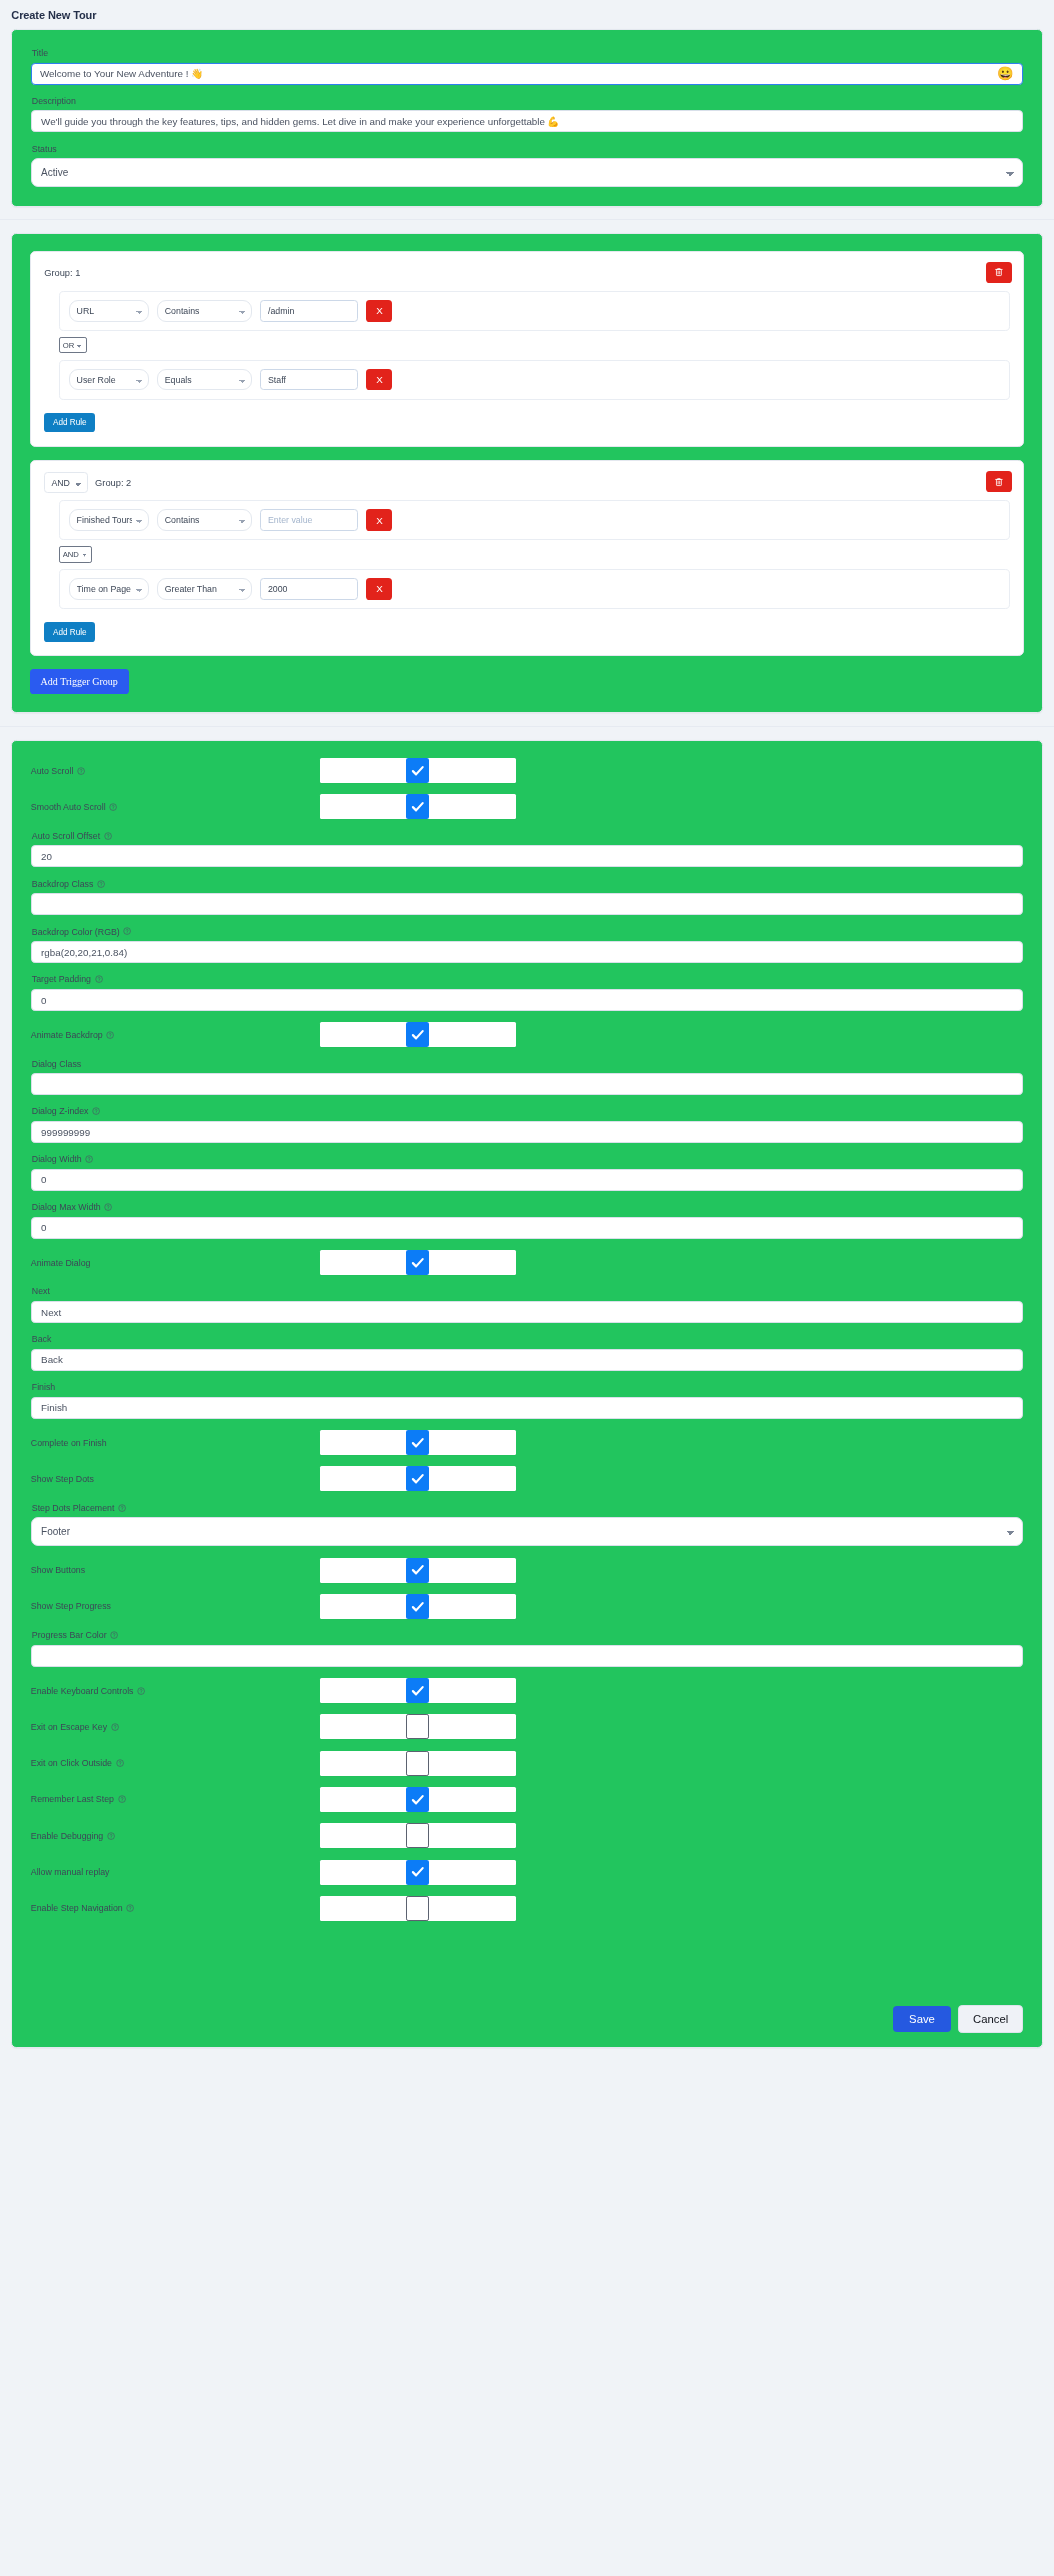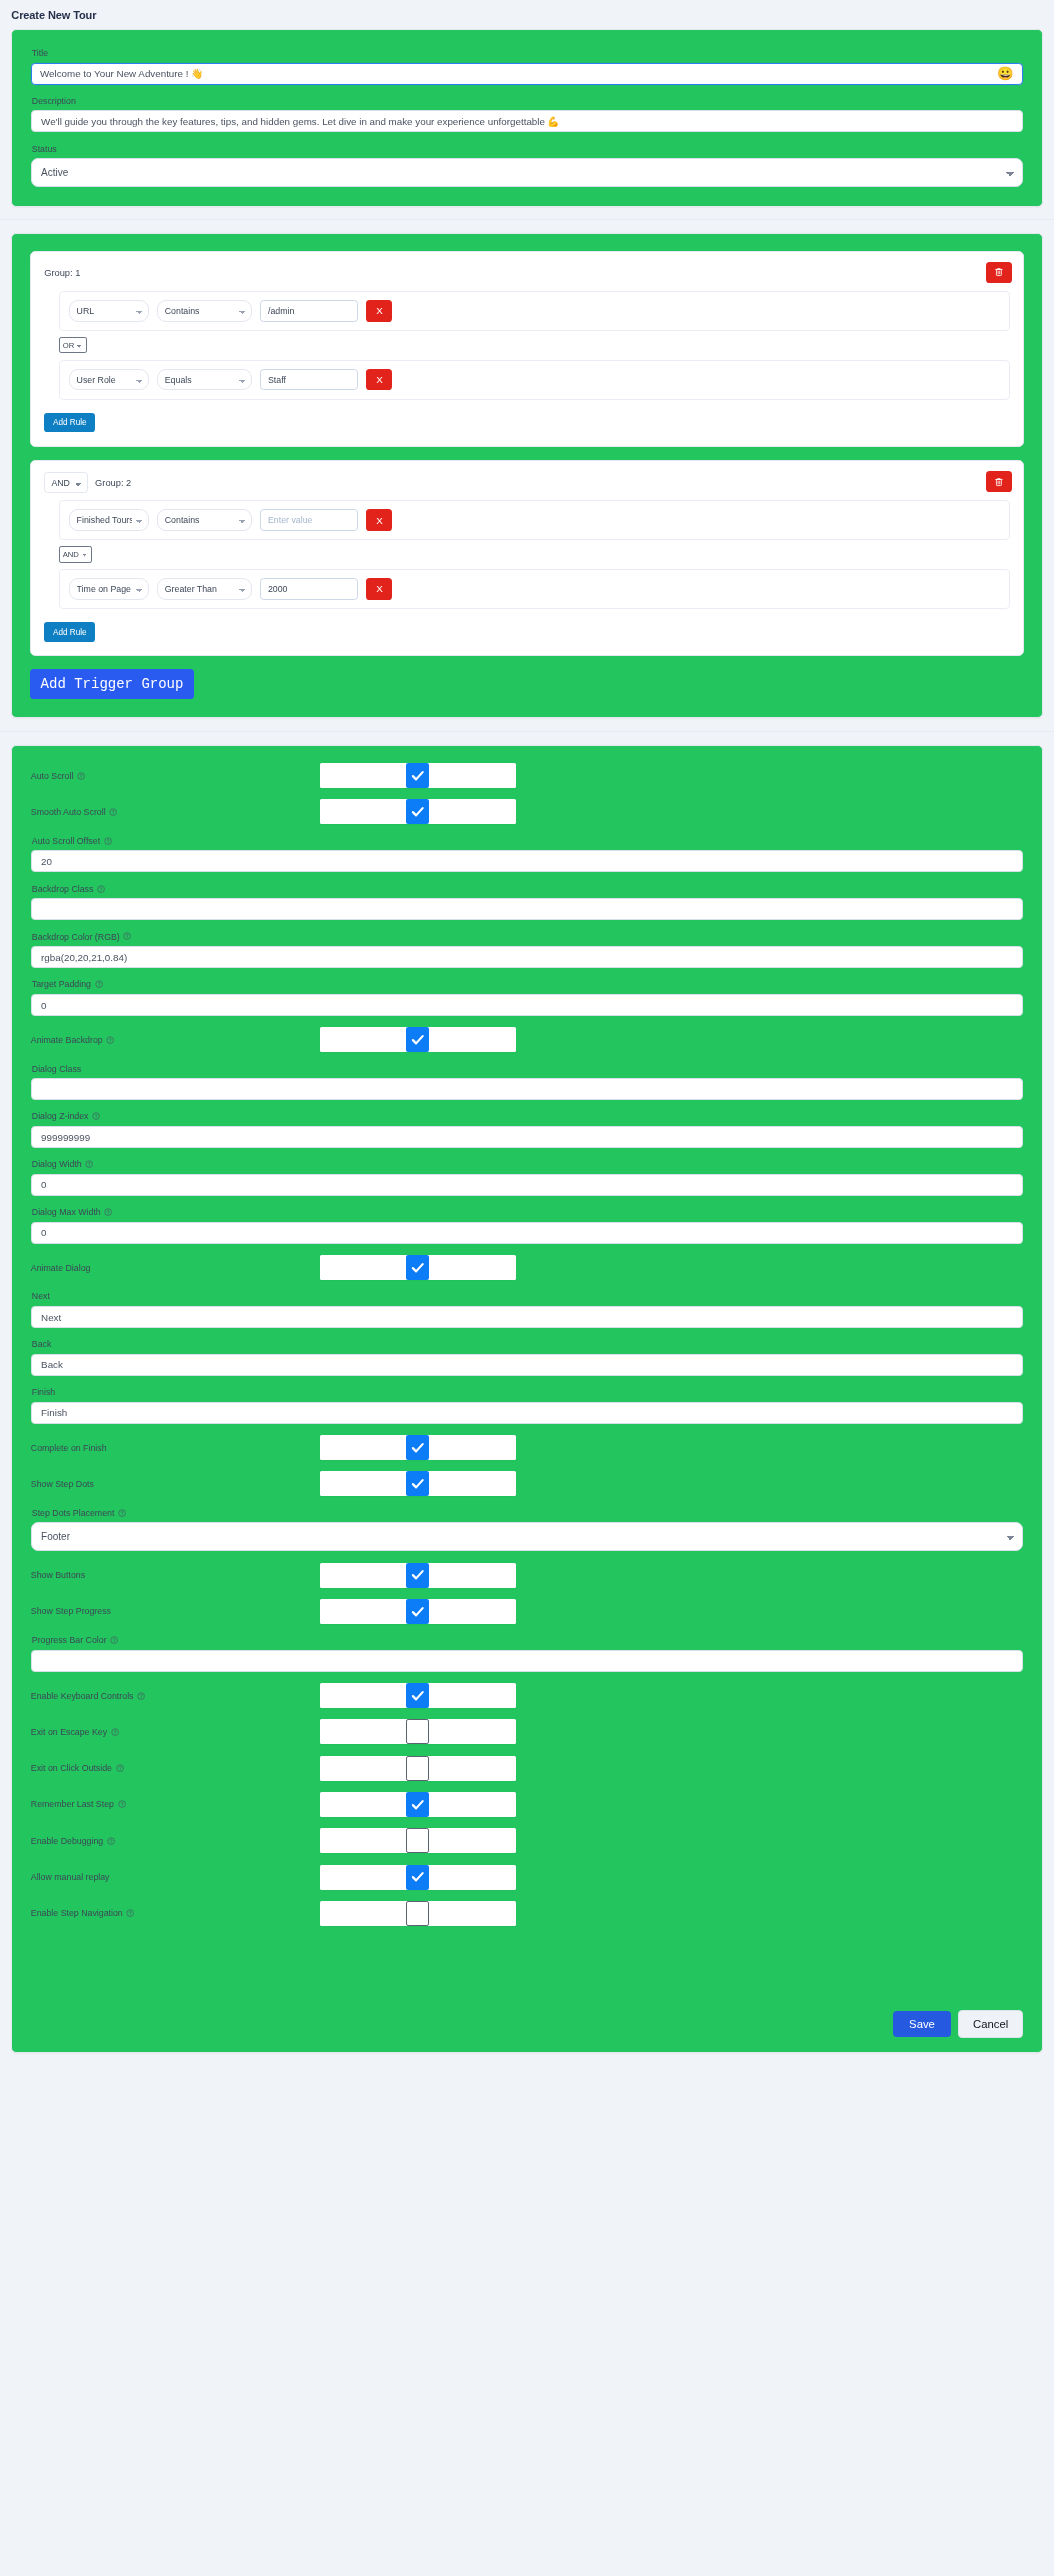--- a/index.html
+++ b/index.html
@@ -220,24 +220,24 @@
     padding:5.2px 8.8px;
     margin:7.2px 0 0 0;
     cursor:pointer;
     font-family:"Liberation Sans", sans-serif;
   }
   .btn-add-group {
     background:#2a5bf0;
     color:#fff;
     border:none;
     border-radius:3.6px;
-    font-size:14px;
+    font-size:10px;
     padding:6.7px 10.8px;
     cursor:pointer;
-    font-family:Liberation Mono, monospace;
+    font-family:Liberation Serif, serif;
   }
 
   
   .settings-inner { padding:17.5px 18.5px 62px 18.5px; }
   .setting-row { margin-bottom:11.3px; }
   .setting-label {
     display:flex;
     align-items:center;
     gap:3.6px;
     font-size:8.8px;

